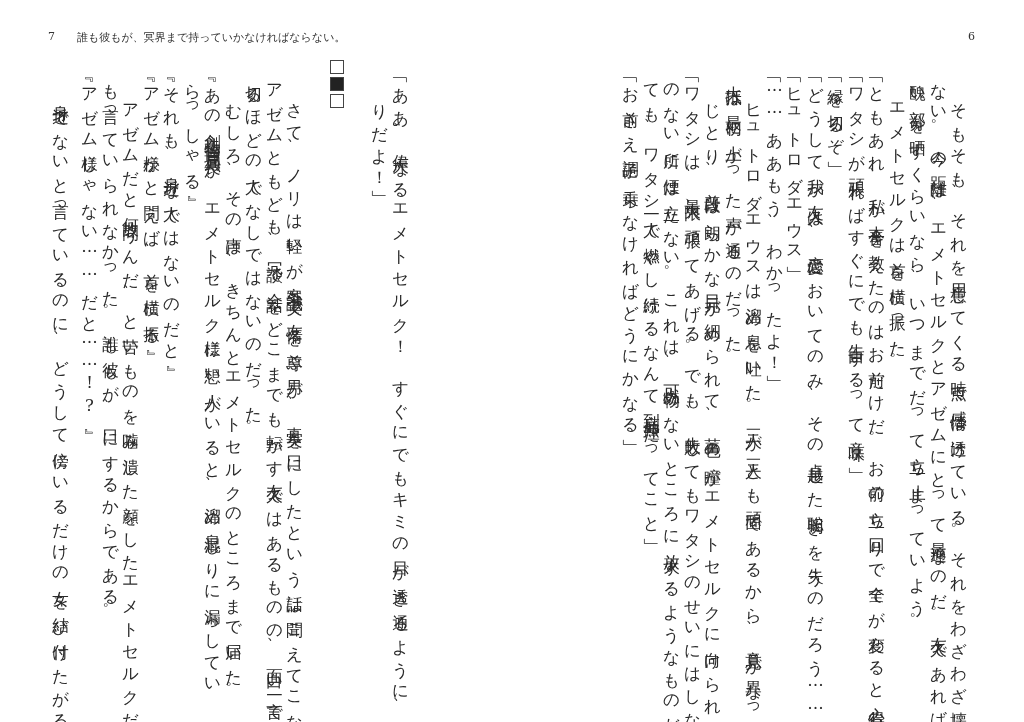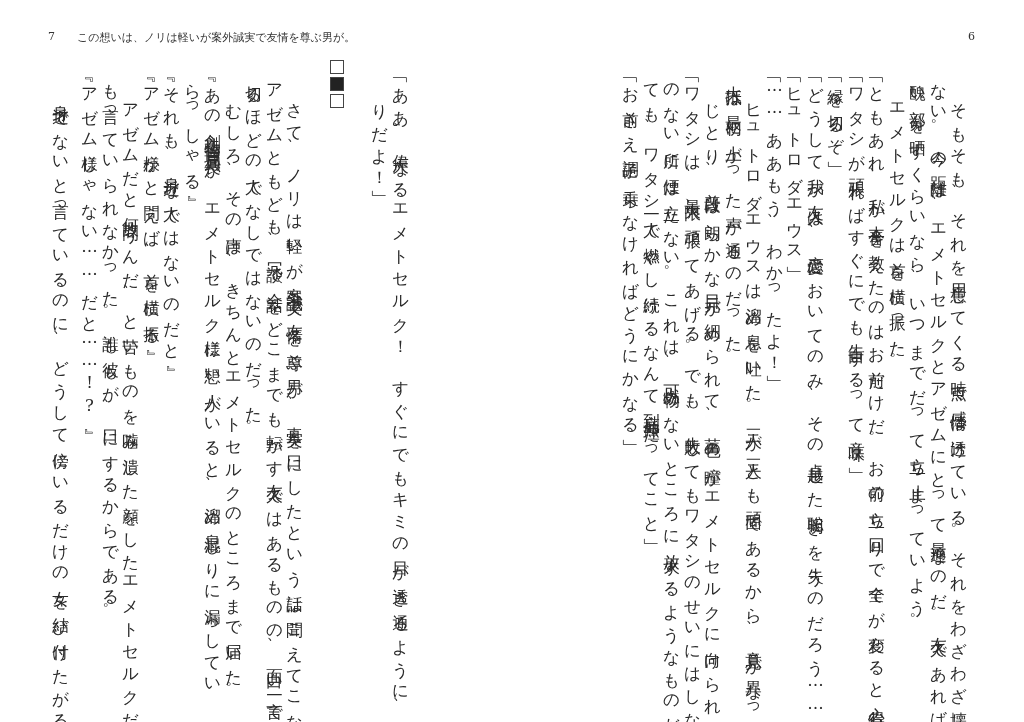--- a/index.html
+++ b/index.html
@@ -20,21 +20,21 @@
   .col.indent { padding-top:20px; }
   .marker { position:absolute; width:14px; height:14px; border:1px solid #444; box-sizing:border-box; }
   .marker.filled { background:#222; }
 </style>
 </head>
 <body>
 
 <div class="page left">
   <div class="header-left">
     <span>7</span>
-    <span>この想いは、ノリは軽いが案外誠実で友情を尊ぶ男が。</span>
+    <span>誰も彼もが、冥界まで持っていかなければならない。</span>
   </div>
 
   <div class="col" style="left:390px">「ああ、偉大なるエメトセルク！　すぐにでもキミの目が透き通るように、ワタシは願うばか</div>
   <div class="col indent" style="left:369px">りだよ！」</div>
 
   <div>
     <div class="marker" style="left:330px;top:60px"></div>
     <div class="marker filled" style="left:330px;top:77px"></div>
     <div class="marker" style="left:330px;top:94px"></div>
   </div>

